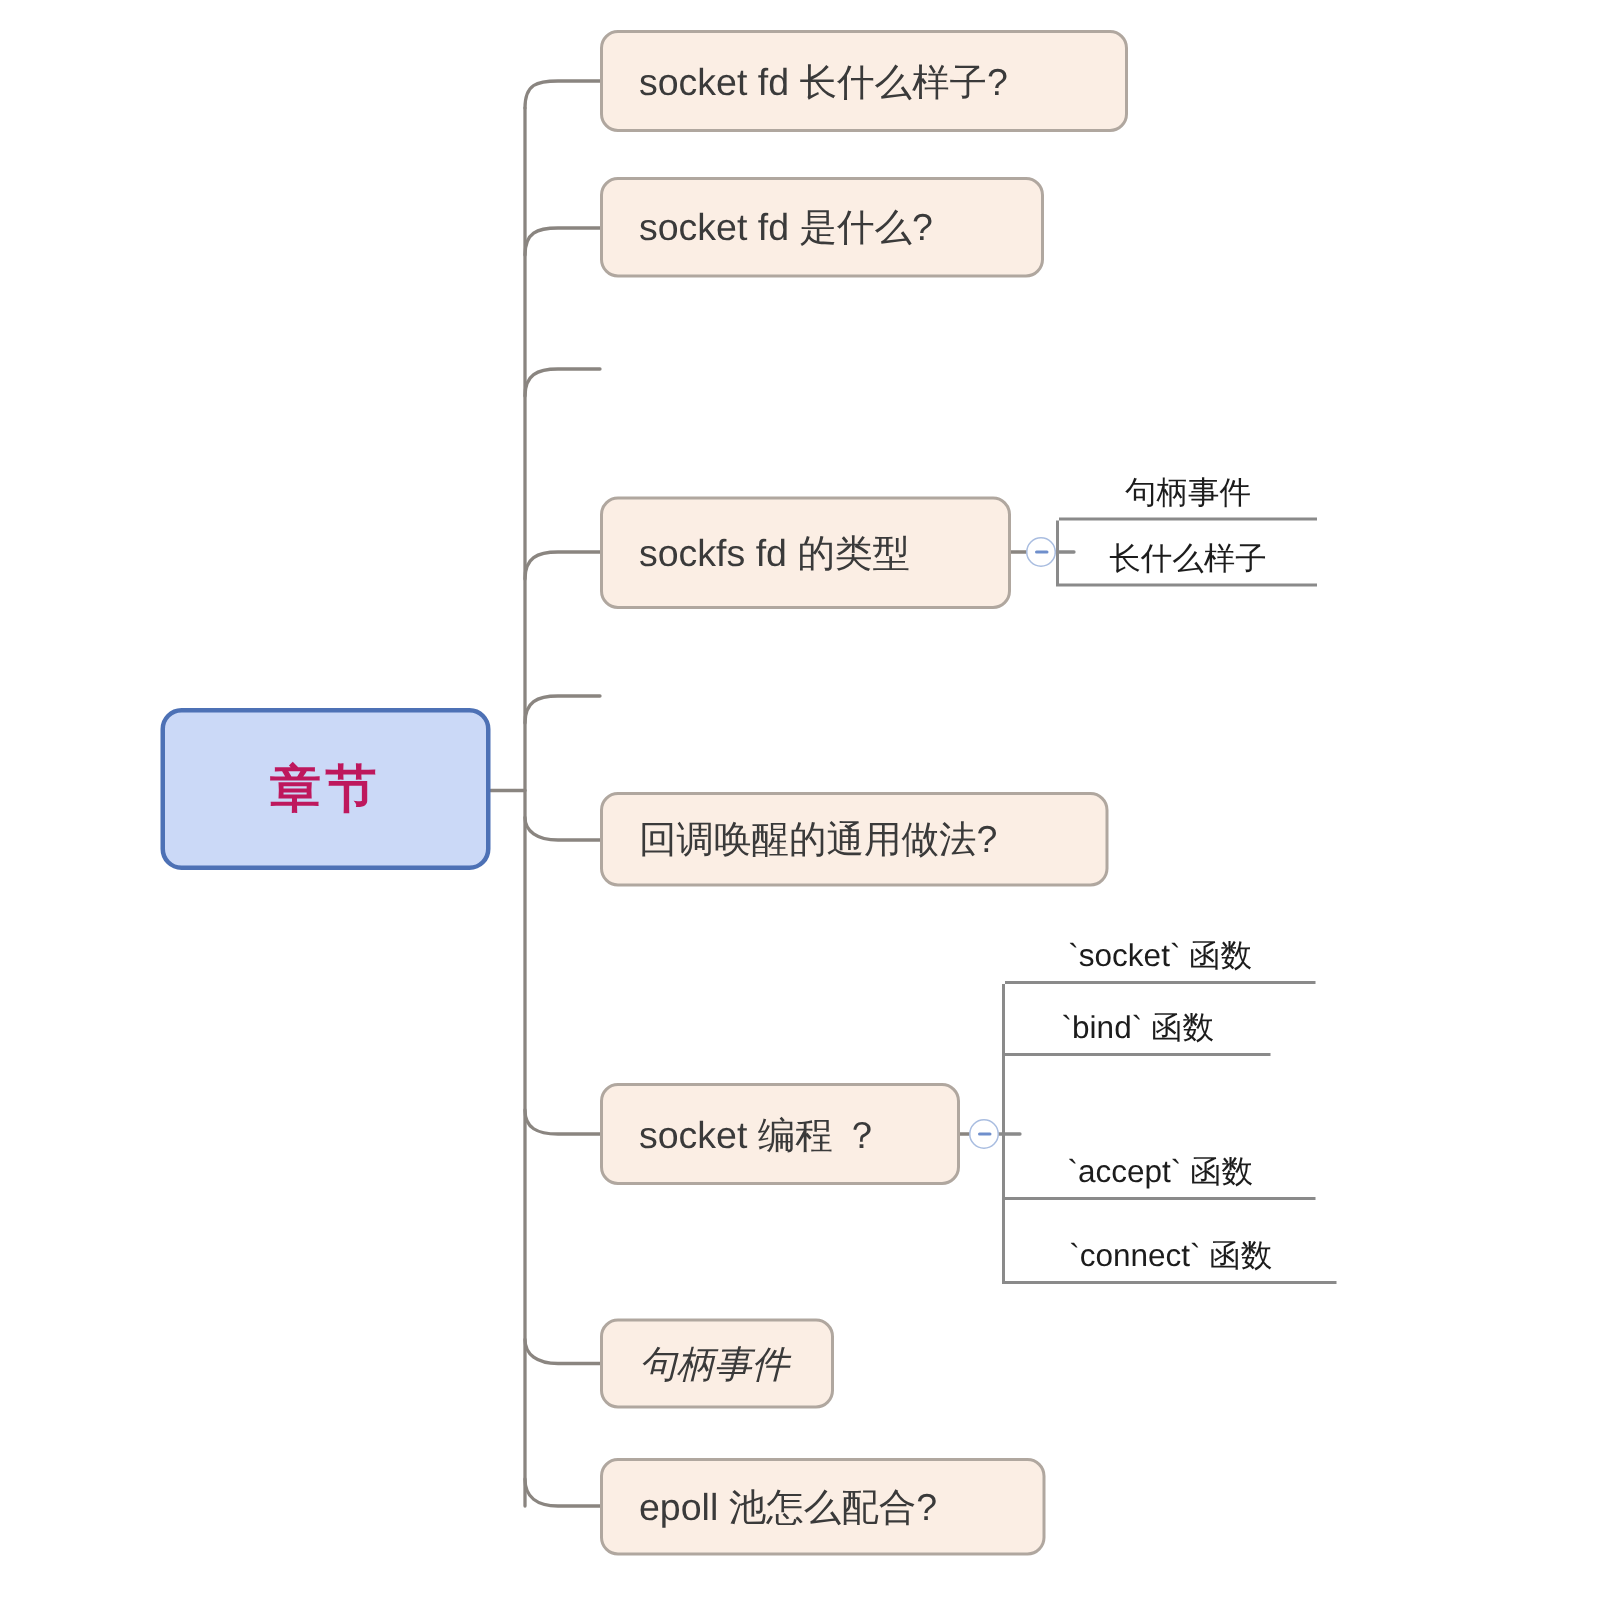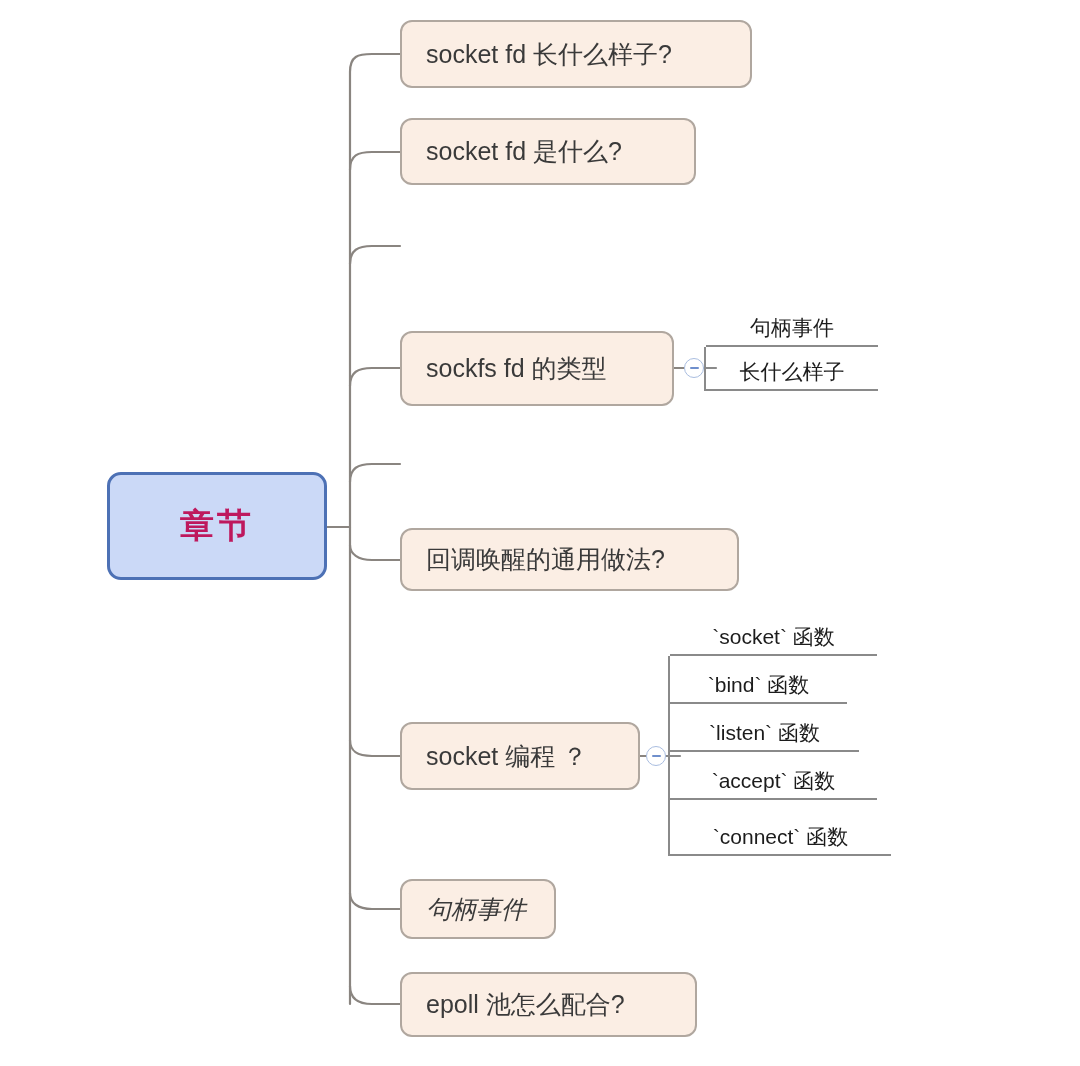--- a/index.html
+++ b/index.html
@@ -157,17 +157,16 @@
   <div class="leaf-spine" style="left:704px; top:347px; height:44px;"></div>
   <div class="leaf-item" style="left:706px; top:309px; width:172px; height:38px;">句柄事件</div>
   <div class="leaf-item" style="left:706px; top:347px; width:172px; height:44px;">长什么样子</div>
 
   <div class="toggle" style="left:646px; top:746px;">
     <span class="bar"></span>
   </div>
   <div class="leaf-spine" style="left:668px; top:656px; height:200px;"></div>
   <div class="leaf-item" style="left:670px; top:618px; width:207px; height:38px;">`socket` 函数</div>
   <div class="leaf-item" style="left:670px; top:656px; width:177px; height:48px;">`bind` 函数</div>
-  <div class="leaf-item" style="left:670px; top:704px; width:189px; height:48px;">`listen` 函数</div>
   <div class="leaf-item" style="left:670px; top:752px; width:207px; height:48px;">`accept` 函数</div>
   <div class="leaf-item" style="left:670px; top:800px; width:221px; height:56px;">`connect` 函数</div>
 
 </div>
 
 </body></html>

